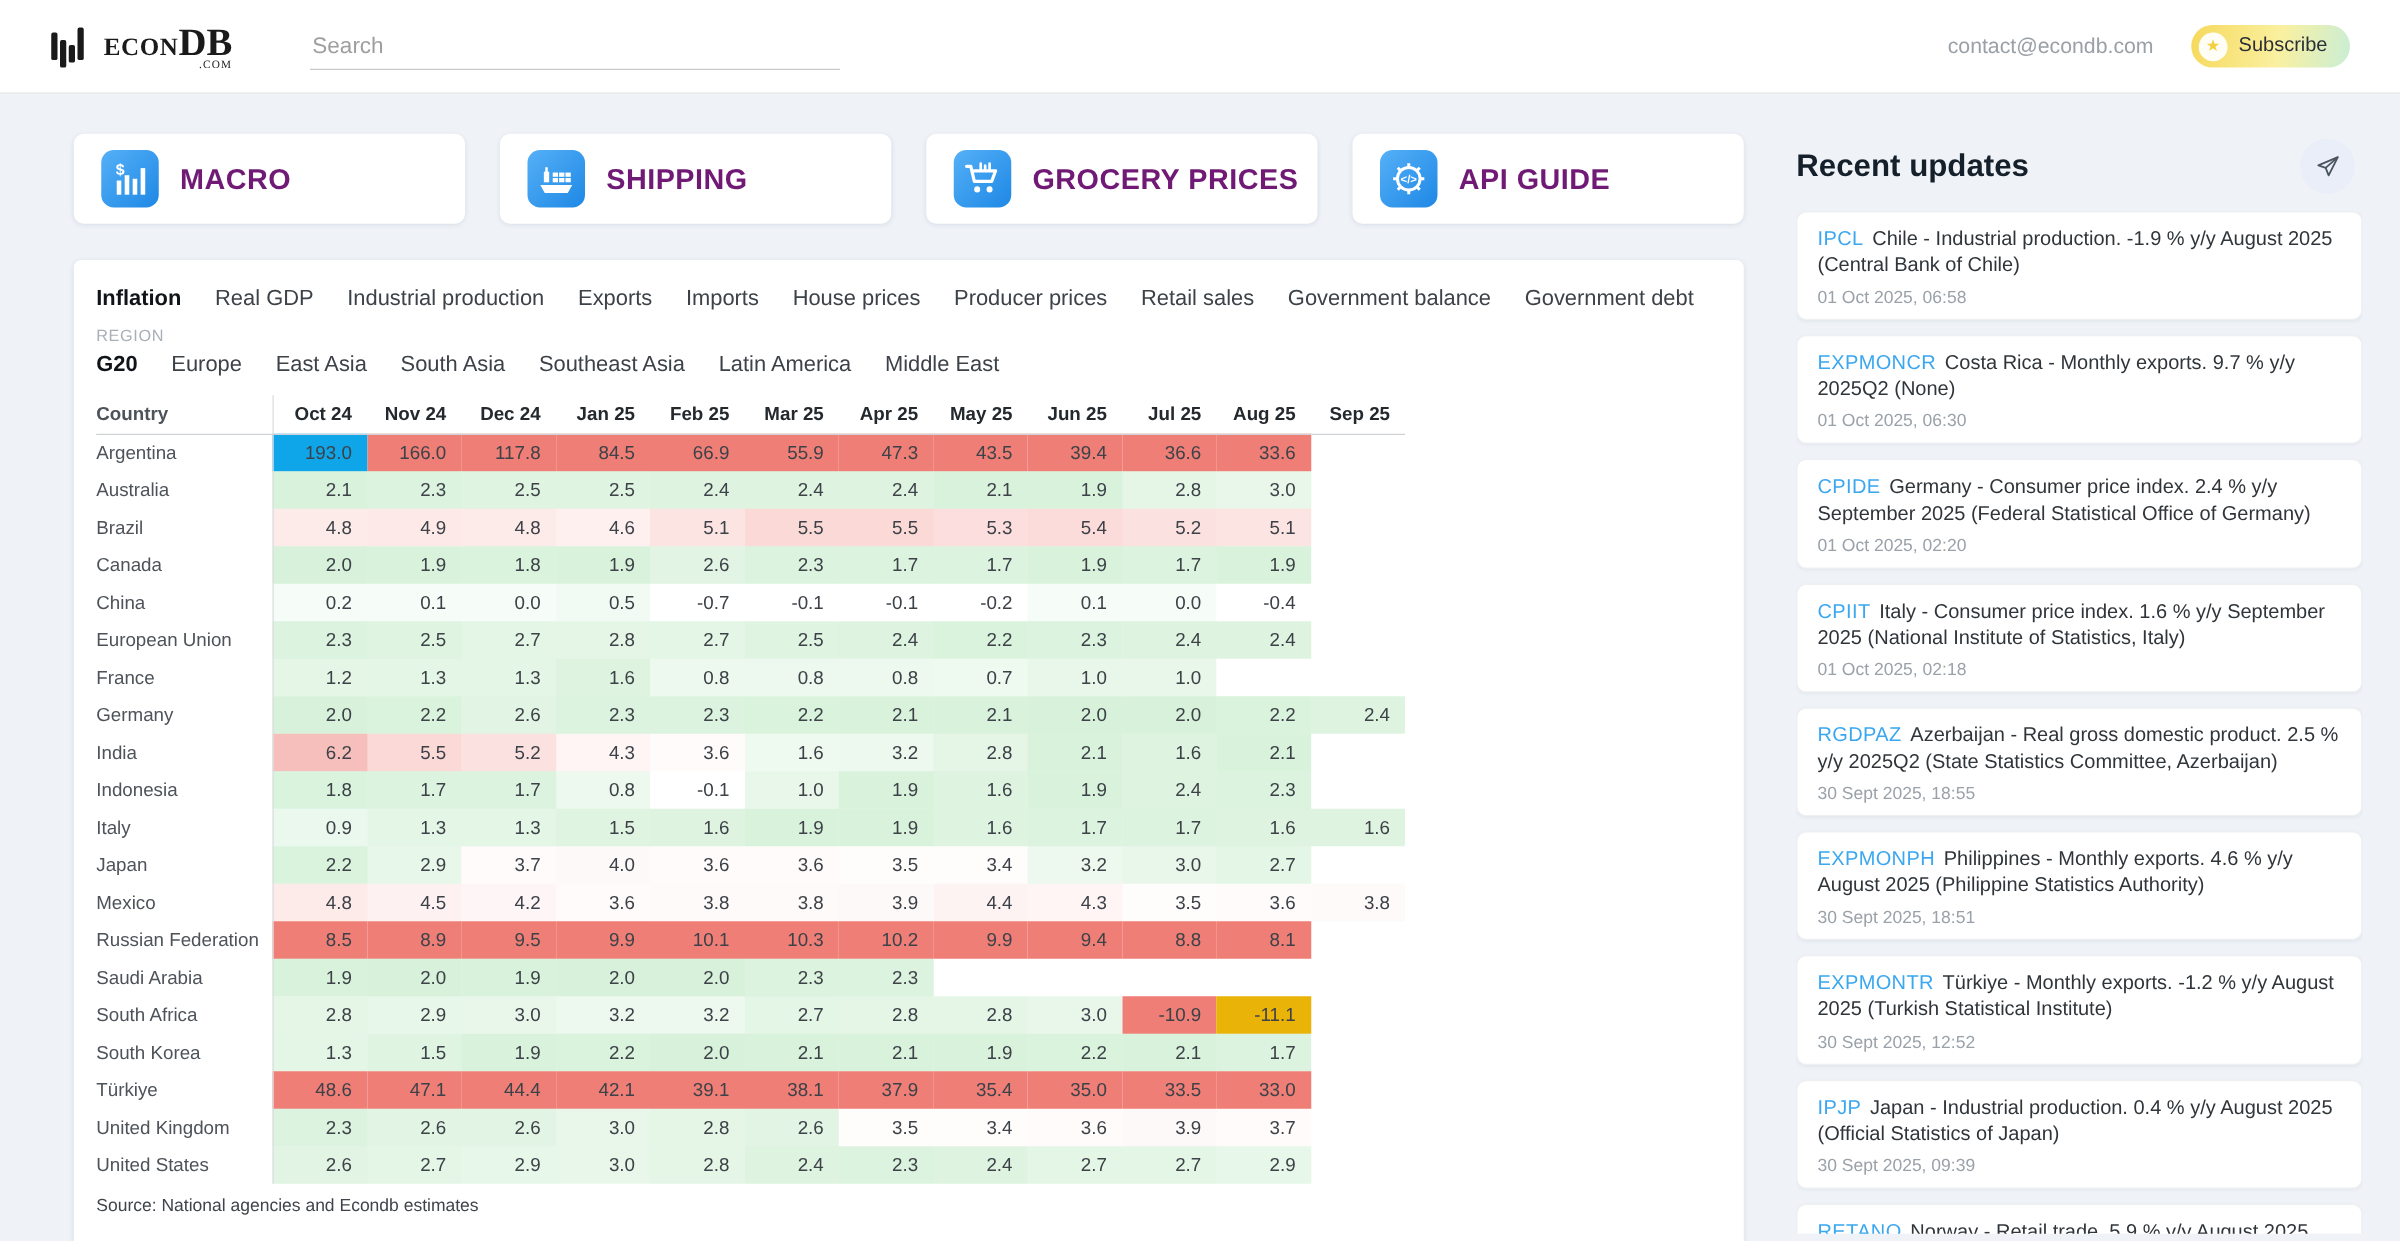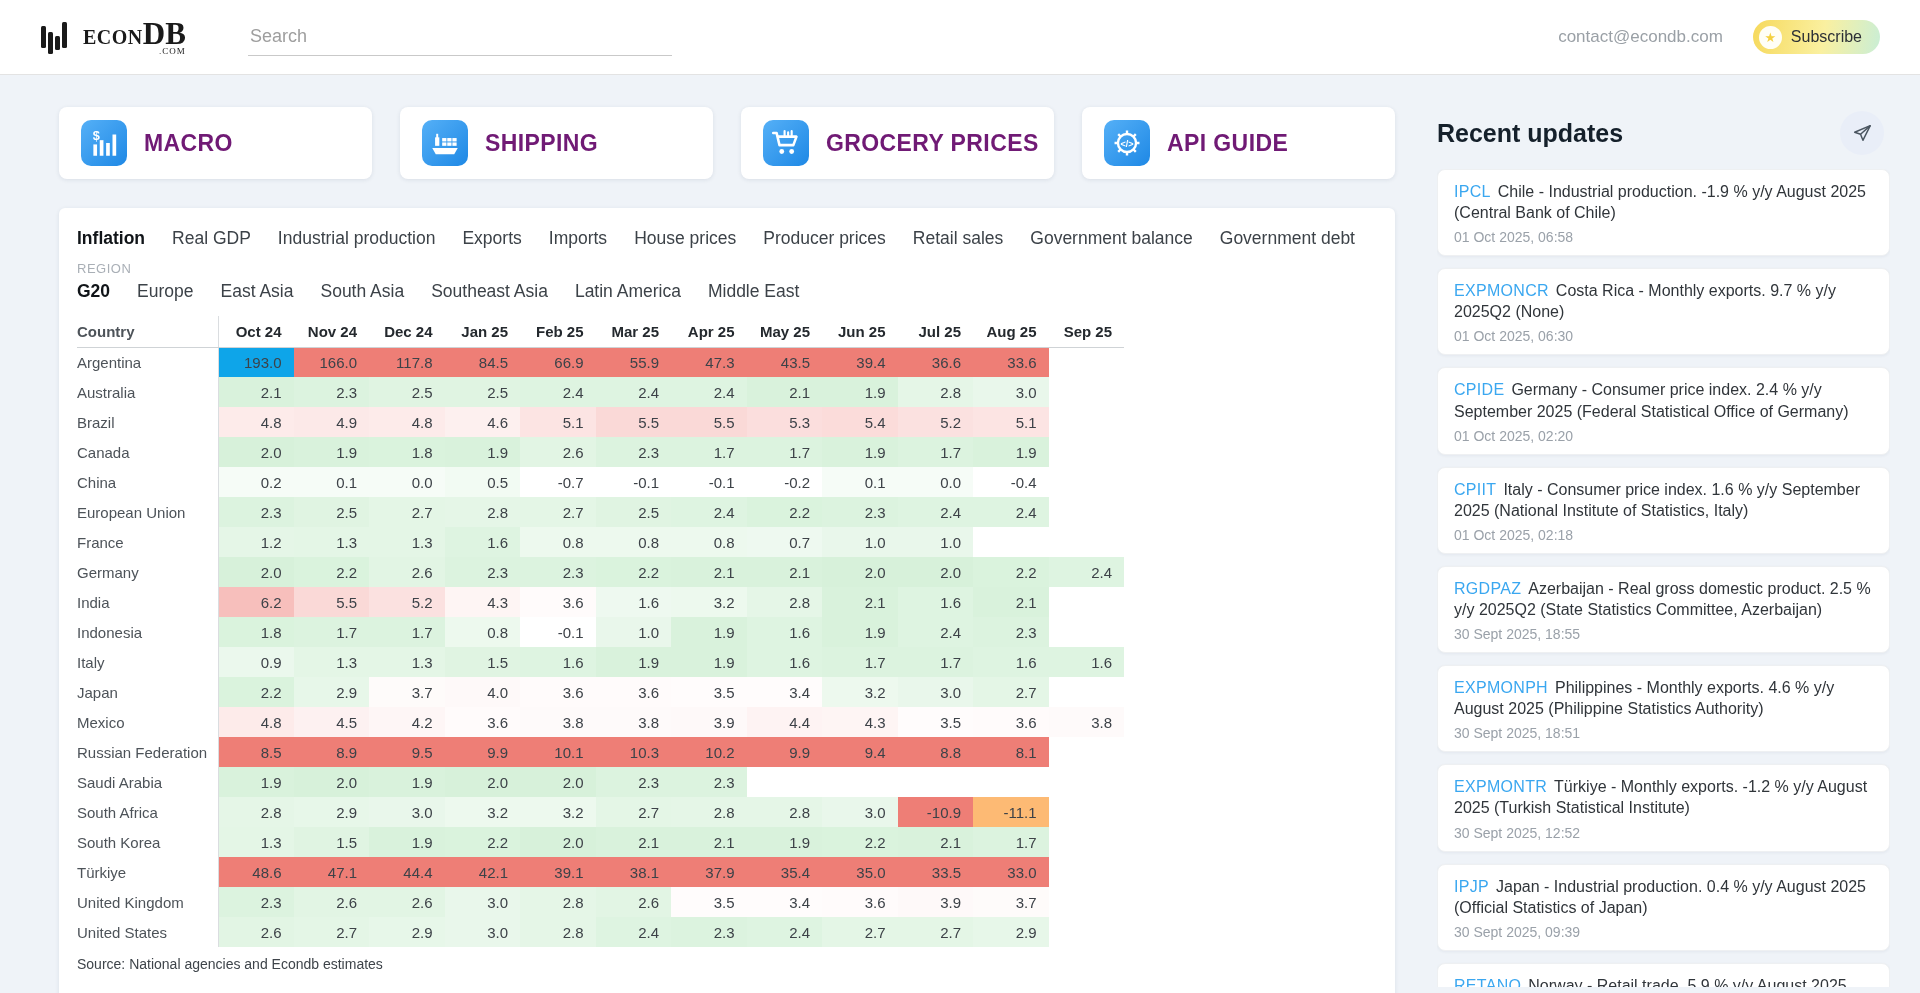--- a/index.html
+++ b/index.html
@@ -449,21 +449,21 @@
               <td style="background: rgba(146, 218, 155, 0.235);">2.8</td>
               <td style="background: rgba(146, 218, 155, 0.22);">2.9</td>
               <td style="background: rgba(146, 218, 155, 0.204);">3.0</td>
               <td style="background: rgba(146, 218, 155, 0.17);">3.2</td>
               <td style="background: rgba(146, 218, 155, 0.17);">3.2</td>
               <td style="background: rgba(146, 218, 155, 0.25);">2.7</td>
               <td style="background: rgba(146, 218, 155, 0.235);">2.8</td>
               <td style="background: rgba(146, 218, 155, 0.235);">2.8</td>
               <td style="background: rgba(146, 218, 155, 0.204);">3.0</td>
               <td style="background: rgb(238, 126, 118);">-10.9</td>
-              <td style="background: #fdba74;">-11.1</td>
+              <td style="background: #eab308;">-11.1</td>
               <td></td>
             </tr>
             <tr>
               <td>South Korea</td>
               <td style="background: rgba(146, 218, 155, 0.25);">1.3</td>
               <td style="background: rgba(146, 218, 155, 0.286);">1.5</td>
               <td style="background: rgba(146, 218, 155, 0.353);">1.9</td>
               <td style="background: rgba(146, 218, 155, 0.337);">2.2</td>
               <td style="background: rgba(146, 218, 155, 0.37);">2.0</td>
               <td style="background: rgba(146, 218, 155, 0.353);">2.1</td>

